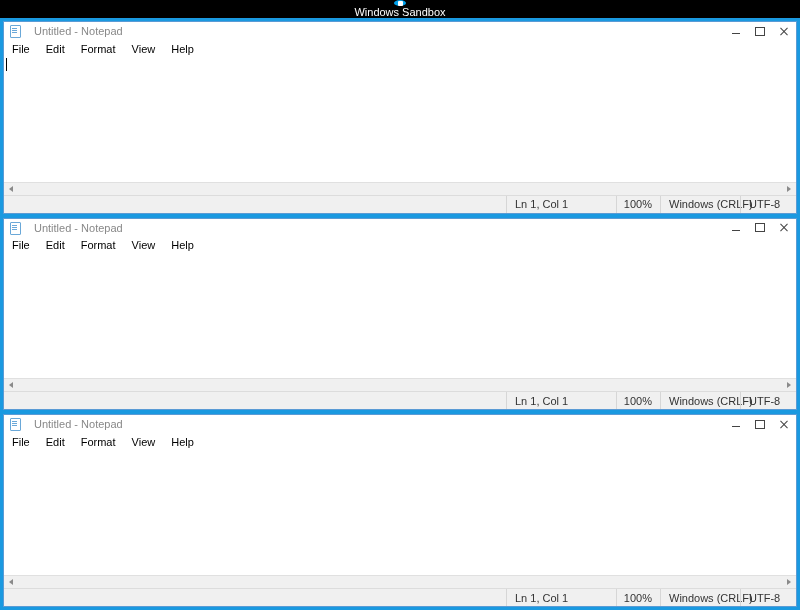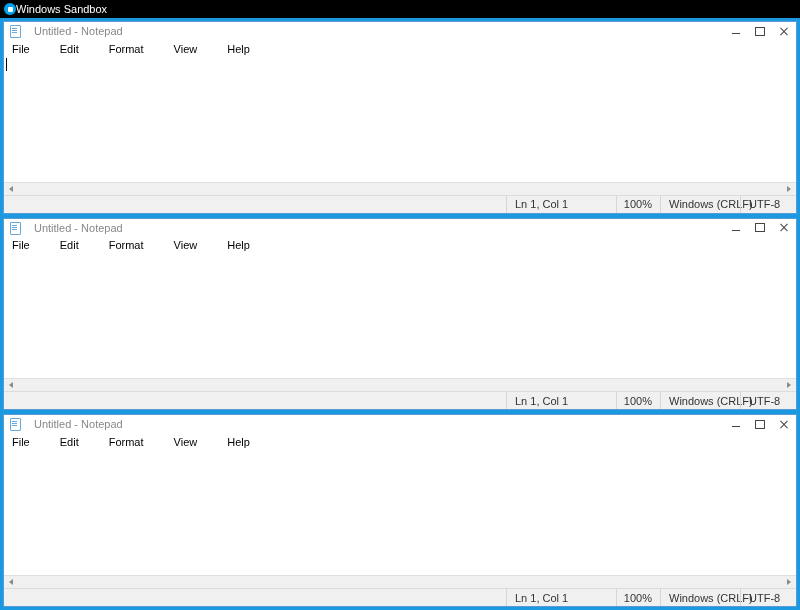--- a/index.html
+++ b/index.html
@@ -8,20 +8,21 @@
 
   
   .sandbox-titlebar {
     height: 18px;
     background: #000;
     color: #fff;
     display: flex;
     align-items: center;
     font-size: 11px;
     padding: 0 4px;
+    flex-direction: column;
   }
   .sandbox-titlebar .icon {
     width: 12px; height: 12px;
     background: #00a2ed;
     border-radius: 50%;
     display: flex; align-items: center; justify-content: center;
   }
   .sandbox-titlebar .icon::after {
     content: "";
     width: 5px; height: 5px;
@@ -102,21 +103,21 @@
   .np-ctrl.close::after  { transform: rotate(-45deg); }
 
   
   .np-menubar {
     height: 17px;
     display: flex;
     align-items: center;
     font-size: 11px;
     color: #000;
     padding: 0 2px;
-    gap: 18px;
+    gap: 4px;
   }
   .np-menubar span {
     padding: 1px 6px;
     cursor: default;
   }
 
   
   .np-text {
     flex: 1;
     min-height: 0;

